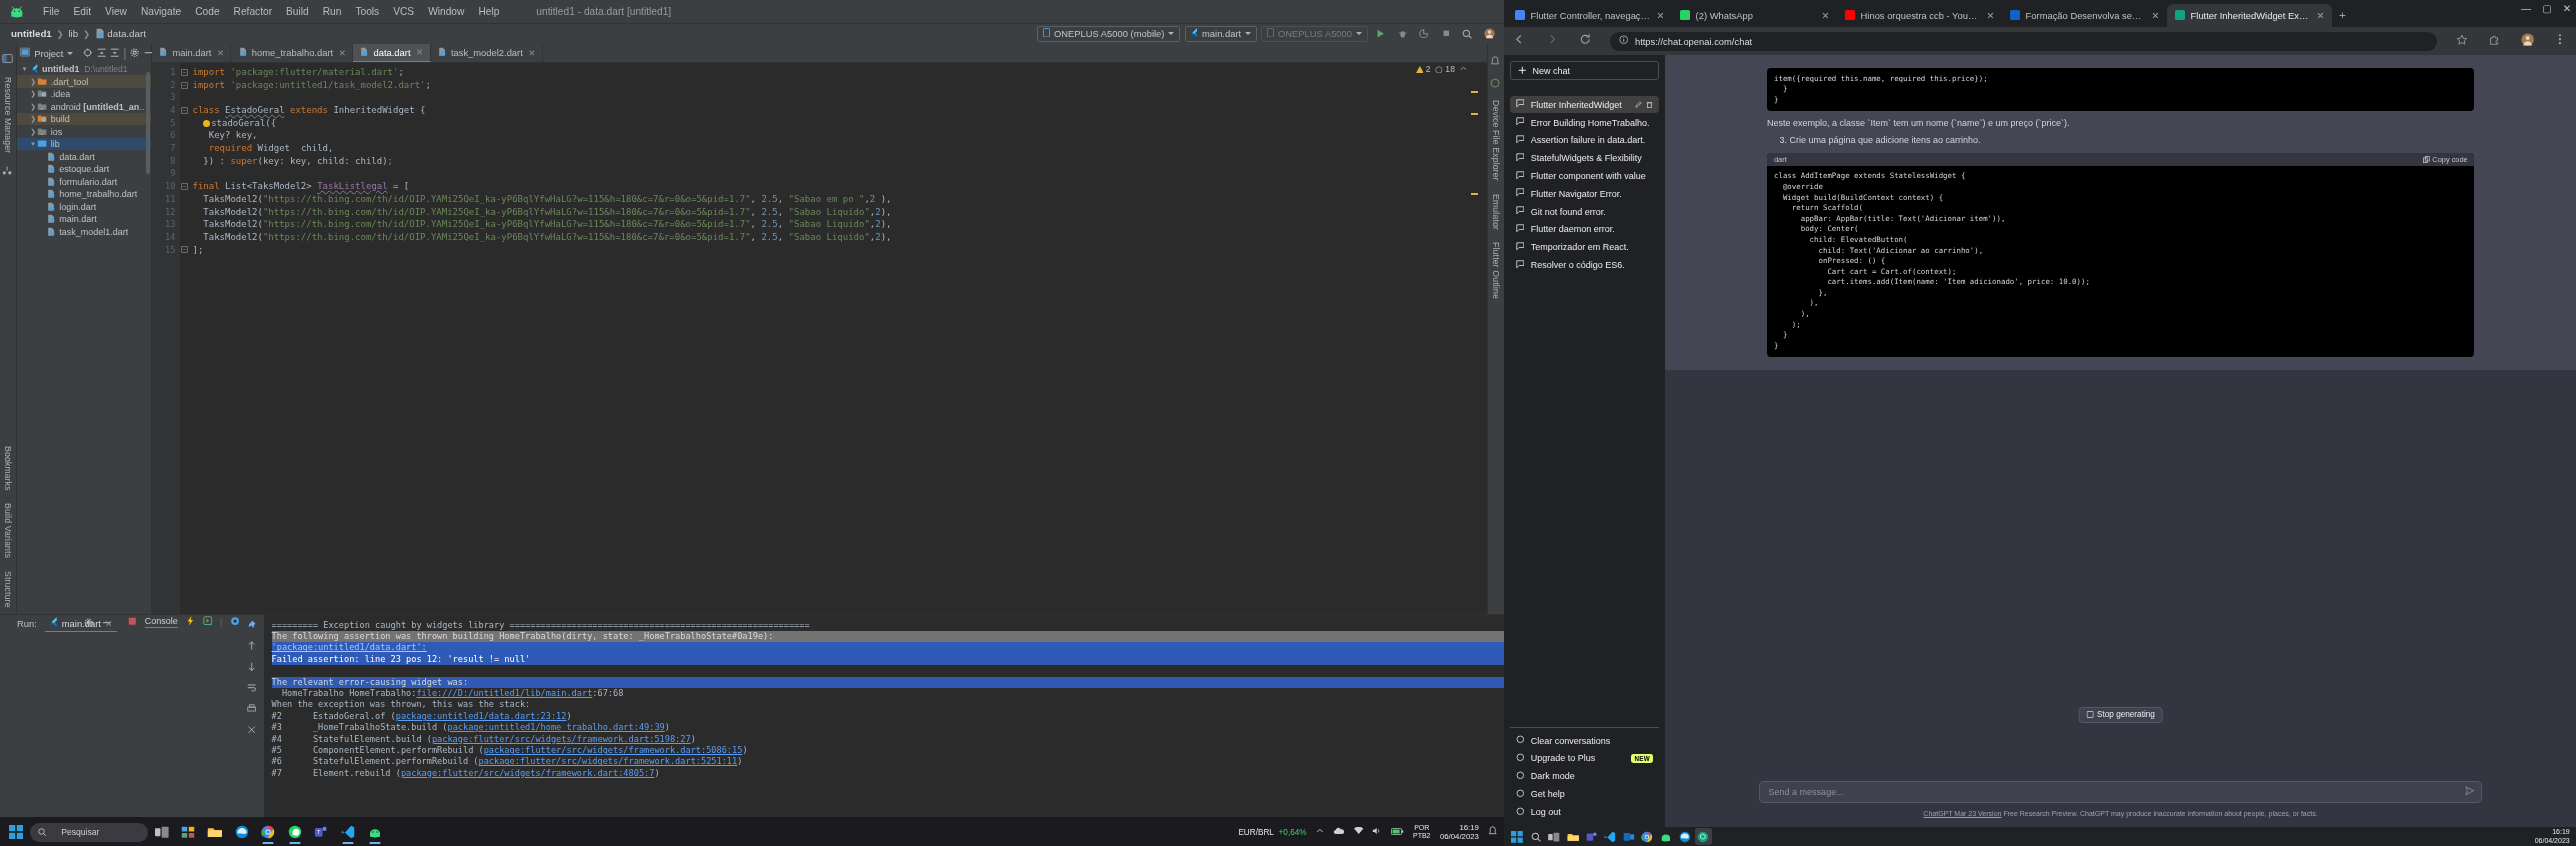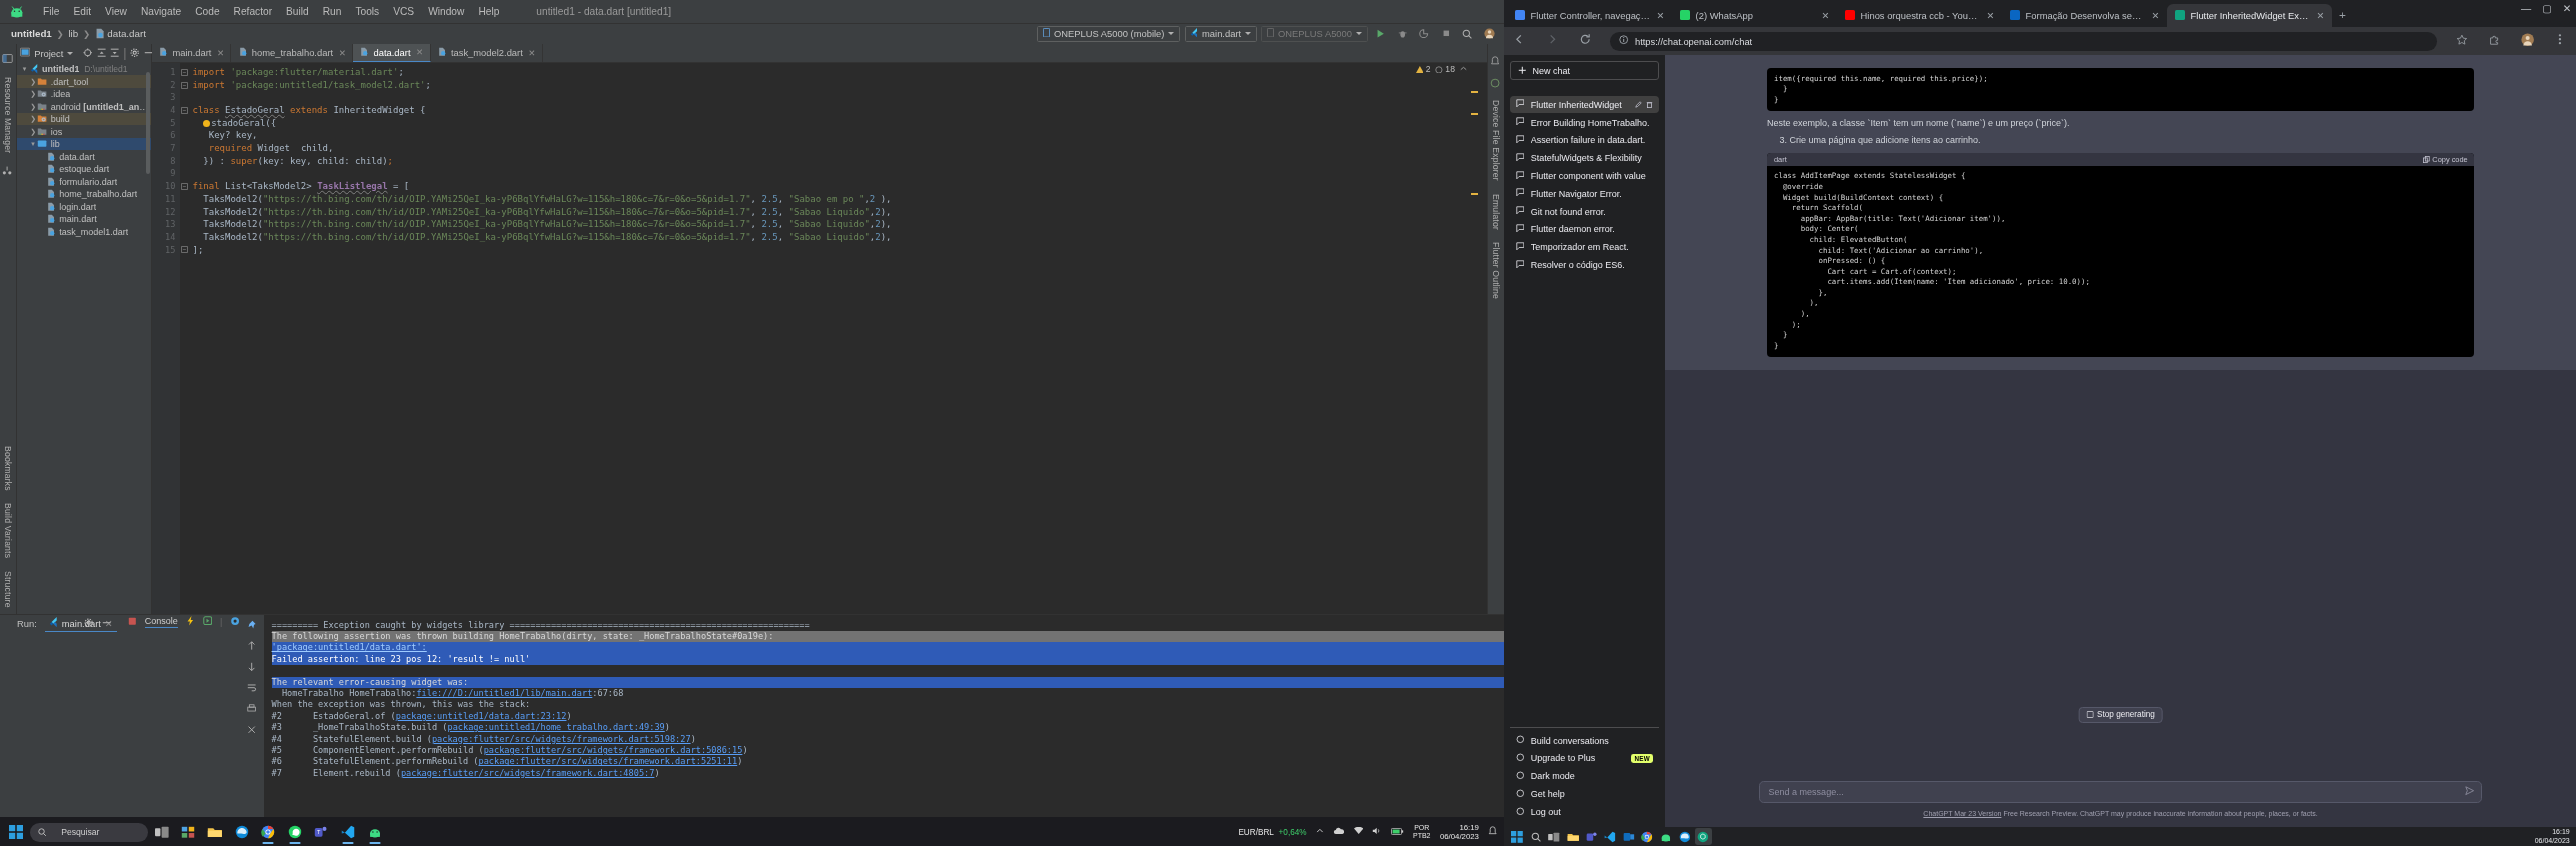--- a/index.html
+++ b/index.html
@@ -73,21 +73,21 @@
   .foldcol { width: 9.4px; background:#2b2b2b; flex:none; padding-top:3.1px;}
   .fold { height:12.7px; display:flex;align-items:center;justify-content:center;}
   .fold span{ display:block; width:7px;height:7px;border:0.8px solid #6a6a6a; border-radius:0.8px; color:#9a9a9a; font-size:6.3px; line-height:5.5px; text-align:center;}
   .code { flex:1; padding-top:3.1px; overflow:hidden; font-family:"DejaVu Sans Mono", monospace; font-size:9px; line-height:12.7px; white-space:pre; padding-left:3.1px;}
   .cl { height:12.7px; }
   .kw { color:#cc7832; }
   .str { color:#6a8759; }
   .cls { color:#a9b7c6; }
   .typ { color:#a9b7c6; }
   .num { color:#6897bb; }
-  .fld { color:#9876aa;font-weight:bold; }
+  .fld { color:#9876aa; }
   .pln { color:#a9b7c6; }
   .wavy { text-decoration: underline; text-decoration-style: wavy; text-decoration-color:#808080; }
   .bulb { display:inline-block;width:7px;height:7px;background:#f0b41b;border-radius:50%;vertical-align:-0.8px;margin-right:0.8px;}
   .err-marks { position:absolute; right:20.4px; top:1.6px; display:flex; align-items:center; gap:4.7px; font-size:8.6px;}
   .warnchip{display:flex;align-items:center;gap:2.4px;color:#bcbcbc;}
 
   
   .vstrip-r { width:17px; background:#3c3f41; border-left:0.8px solid #323232; display:flex;flex-direction:column;align-items:center;padding-top:6.3px; flex:none;}
 
   
@@ -1113,21 +1113,21 @@
                   <path d="M1 1h9v6H4l-3 3z" fill="none" stroke="#ececf1" stroke-width="1"></path>
                 </svg></span>
               <span class="ctxt">Resolver o código ES6.</span>
             </div>
           </div>
         <div class="gsb-foot">
             <div class="gfoot">
               <span><svg width="8.6" height="8.6" viewBox="0 0 11 11">
                   <circle cx="5.5" cy="5.5" r="4.2" fill="none" stroke="#ececf1" stroke-width="1"></circle>
                 </svg></span>
-              <span>Build conversations</span>
+              <span>Clear conversations</span>
             </div>
             <div class="gfoot">
               <span><svg width="8.6" height="8.6" viewBox="0 0 11 11">
                   <circle cx="5.5" cy="5.5" r="4.2" fill="none" stroke="#ececf1" stroke-width="1"></circle>
                 </svg></span>
               <span>Upgrade to Plus</span>
               <span class="badge-new">NEW</span>
             </div>
             <div class="gfoot">
               <span><svg width="8.6" height="8.6" viewBox="0 0 11 11">

